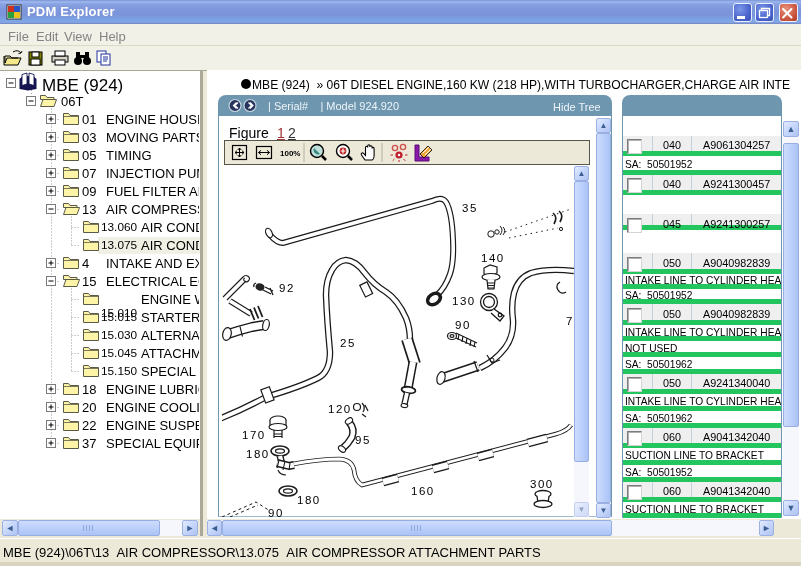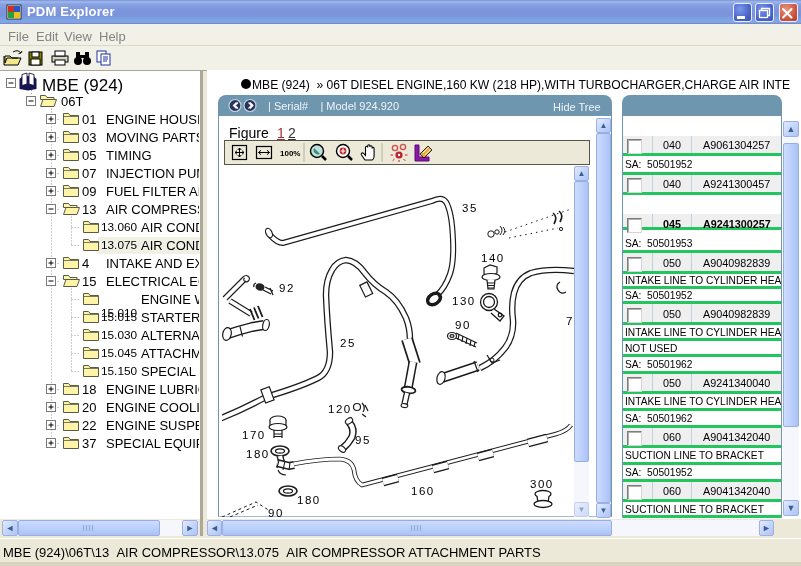--- a/index.html
+++ b/index.html
@@ -37,21 +37,21 @@
 
 .sbtrack{background:#f6f6fd;}
 .sbthumb{background:linear-gradient(90deg,#cddcfd 0%,#bcd0fb 50%,#aac2f5 100%);border:1px solid #97aee2;border-radius:2px;box-sizing:border-box;}
 .sbthumbh{background:linear-gradient(180deg,#cddcfd 0%,#bcd0fb 50%,#aac2f5 100%);border:1px solid #97aee2;border-radius:2px;box-sizing:border-box;}
 .sbbtn{background:linear-gradient(135deg,#e3ebfe 0%,#c5d6fb 50%,#b0c4f2 100%);border:1px solid #9cb0e2;border-radius:2px;box-sizing:border-box;color:#3b5e91;text-align:center;}
 .treenum{left:82px;font-size:13px;white-space:nowrap;}
 .treename{left:106px;font-size:13px;white-space:nowrap;}
 .treenum3{left:101px;font-size:11.8px;white-space:nowrap;}
 .treename3{left:141px;font-size:13px;white-space:nowrap;}
 
-.trow{position:absolute;left:0;width:100%;box-sizing:border-box;border-bottom:3px solid #22c55e;}
+.trow{position:absolute;left:0;width:100%;box-sizing:border-box;border-bottom:5px solid #22c55e;}
 .tdata{background:#efefef;}
 .ttext{background:#fff;font-size:10.2px;color:#000;padding-left:2px;white-space:nowrap;overflow:hidden;}
 .cb{position:absolute;left:4px;width:13px;height:13px;background:#fff;border-top:1px solid #7c7c7c;border-left:1px solid #7c7c7c;border-right:1px solid #d5d5d5;border-bottom:1px solid #d5d5d5;box-shadow:inset 1px 1px 0 #b0b0b0;}
 .callout{position:absolute;left:29px;width:40px;text-align:center;font-size:10.8px;}
 .pnum{position:absolute;left:80px;font-size:10.8px;white-space:nowrap;}
 .colsep{position:absolute;top:0;bottom:0;width:1px;background:#c0d2dd;}
 
 #statusbar{left:0;top:538px;width:801px;height:28px;background:#ece9d8;border-top:1px solid #fff;}
 #statustext{left:3px;top:545px;font-size:13px;color:#000;}
 #statusedge{left:0;top:562px;width:801px;height:4px;background:#d8d4c0;}
@@ -492,28 +492,27 @@
       <span class="colsep" style="left:68px;"></span>
     </div>
  <div class="trow ttext" style="top:40px;height:19px;line-height:18px;">SA:&nbsp; 50501952</div>
  <div class="trow tdata" style="top:59px;height:20px;">
       <span class="cb" style="top:3px;"></span>
       <span class="callout" style="top:3px;">040</span>
       <span class="pnum" style="top:3px;">A9241300457</span>
       <span class="colsep" style="left:29px;"></span>
       <span class="colsep" style="left:68px;"></span>
     </div>
- <div class="trow tdata" style="top:98px;height:16px;font-weight:bold;">
+ <div class="trow tdata" style="top:98px;height:16px;">
       <span class="cb" style="top:4px;"></span>
       <span class="callout" style="top:4px;">045</span>
       <span class="pnum" style="top:4px;">A9241300257</span>
       <span class="colsep" style="left:29px;"></span>
       <span class="colsep" style="left:68px;"></span>
     </div>
- <div class="trow ttext" style="top:119px;height:18px;line-height:17px;">SA:&nbsp; 50501953</div>
  <div class="trow tdata" style="top:137px;height:21px;">
       <span class="cb" style="top:4px;"></span>
       <span class="callout" style="top:4px;">050</span>
       <span class="pnum" style="top:4px;">A9040982839</span>
       <span class="colsep" style="left:29px;"></span>
       <span class="colsep" style="left:68px;"></span>
     </div>
  <div class="trow ttext" style="top:158px;height:15px;line-height:14px;">INTAKE LINE TO CYLINDER HEAD</div>
  <div class="trow ttext" style="top:173px;height:15px;line-height:14px;">SA:&nbsp; 50501952</div>
  <div class="trow tdata" style="top:188px;height:21px;">

